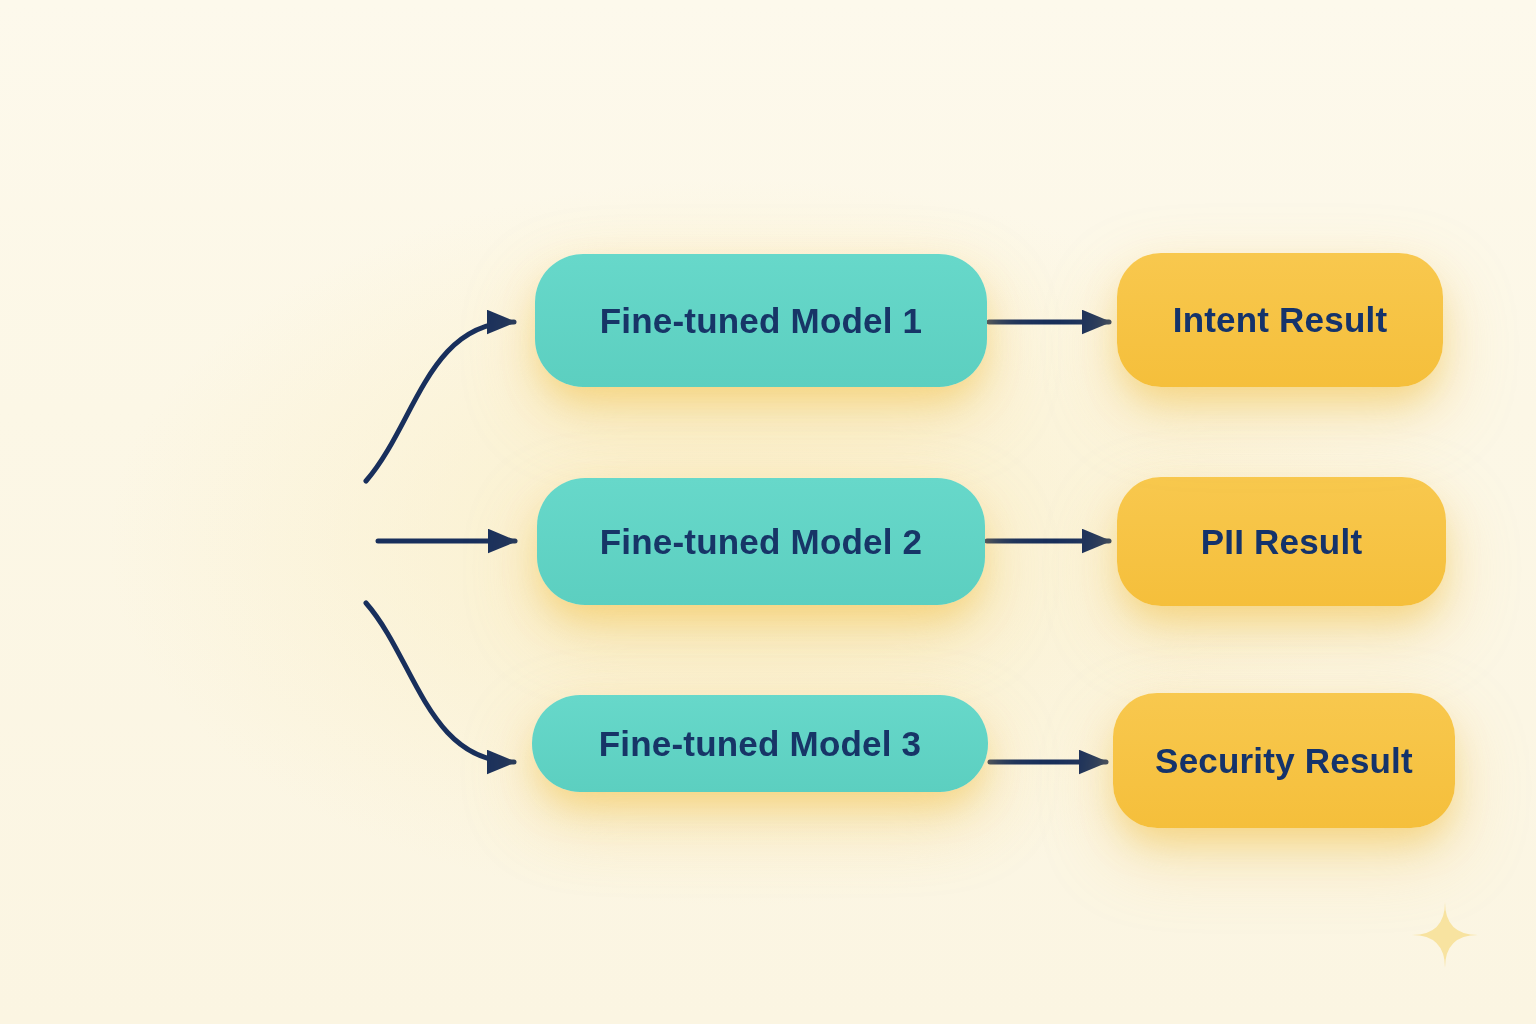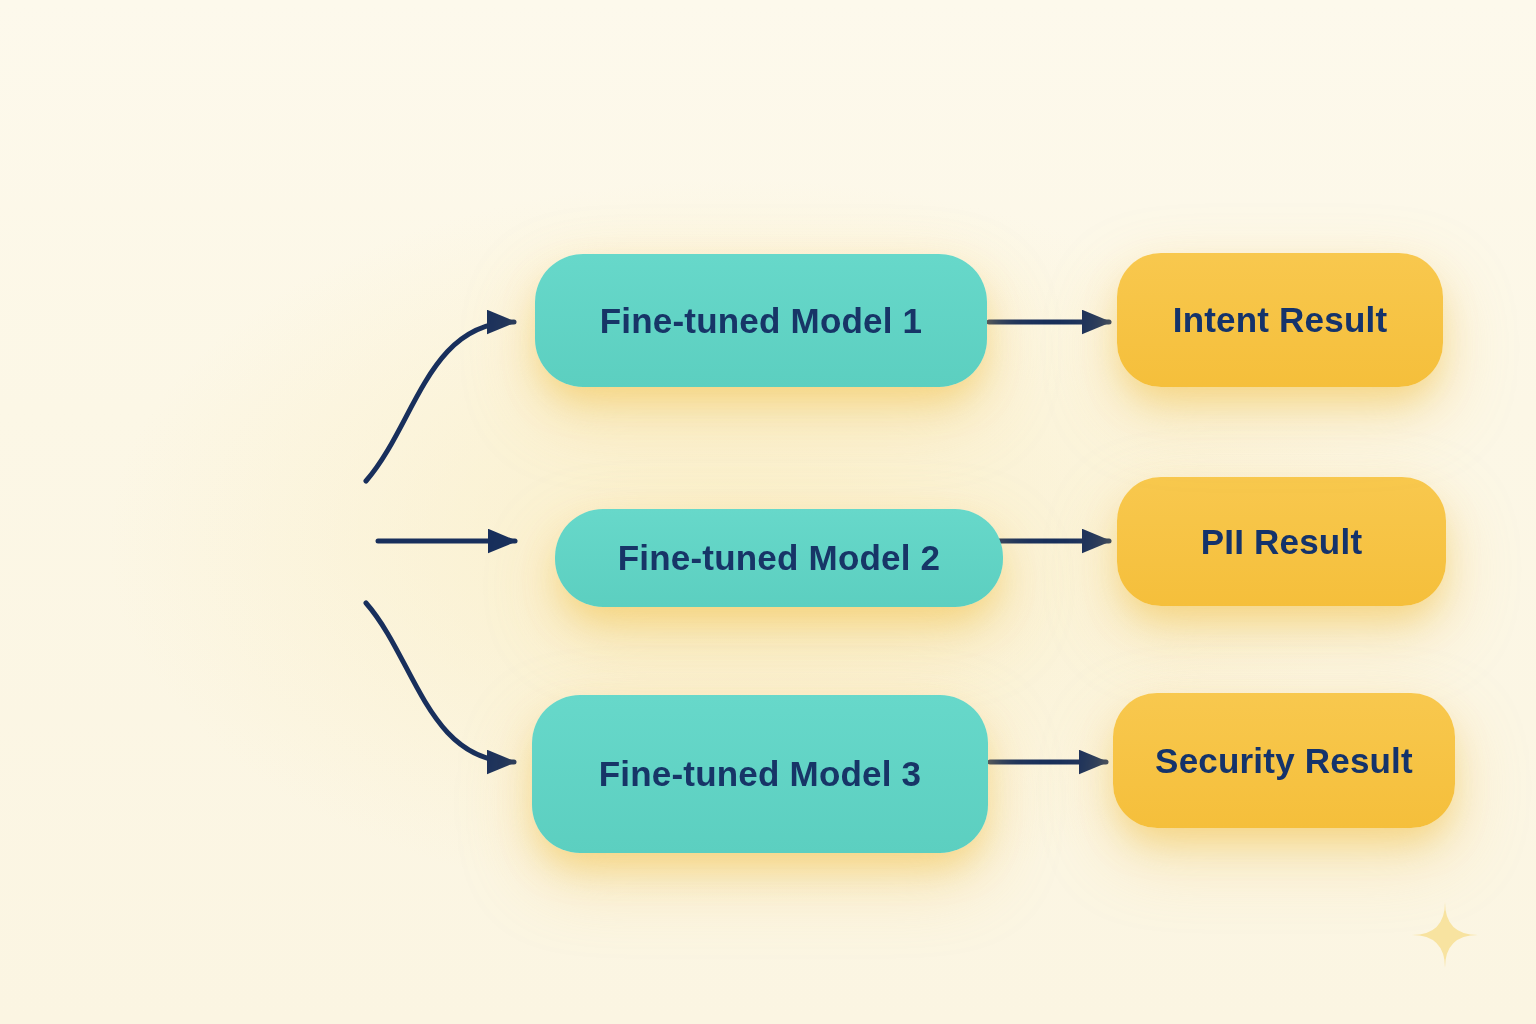--- a/index.html
+++ b/index.html
@@ -37,22 +37,22 @@
     border-radius: 42px;
     color: #FFFFFF;
     font-size: 34px;
   }
   .node-model {
     background: linear-gradient(180deg, #67D8CA 0%, #5CCFC0 100%);
     border-radius: 48px;
     color: #173567;
   }
   .node-model1 { left: 535px; top: 254px; width: 452px; height: 133px; }
-  .node-model2 { left: 555px; top: 478px; width: 448px; height: 98px; margin-top: 31px; }
-  .node-model3 { left: 532px; top: 695px; width: 456px; height: 158px; text-align: right; }
+  .node-model2 { left: 537px; top: 478px; width: 448px; height: 127px; }
+  .node-model3 { left: 532px; top: 695px; width: 456px; height: 97px; text-align: right; }
   .node-result {
     background: linear-gradient(180deg, #F8C84E 0%, #F5BF3B 100%);
     border-radius: 44px;
     color: #14336B;
   }
   .node-result1 { left: 1117px; top: 253px; width: 326px; height: 134px; }
   .node-result2 { left: 1117px; top: 477px; width: 329px; height: 129px; }
   .node-result3 { left: 1113px; top: 693px; width: 342px; height: 135px; }
   .edges-layer {
     position: absolute;

